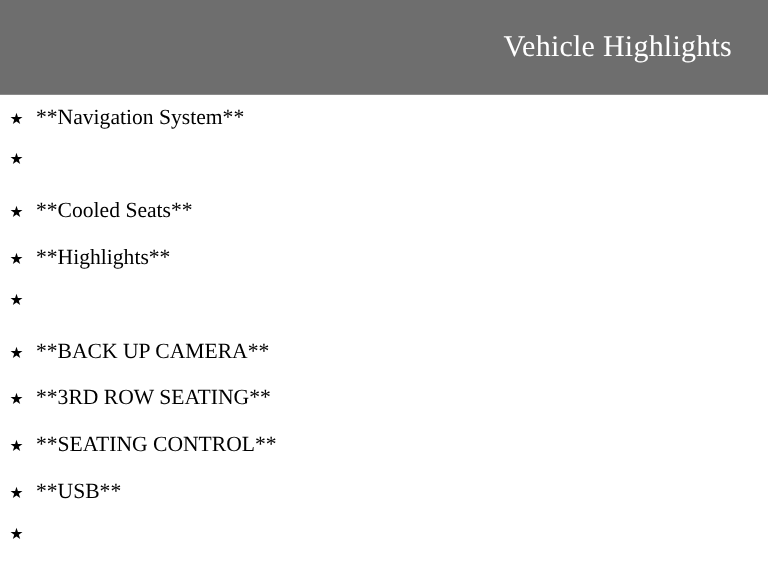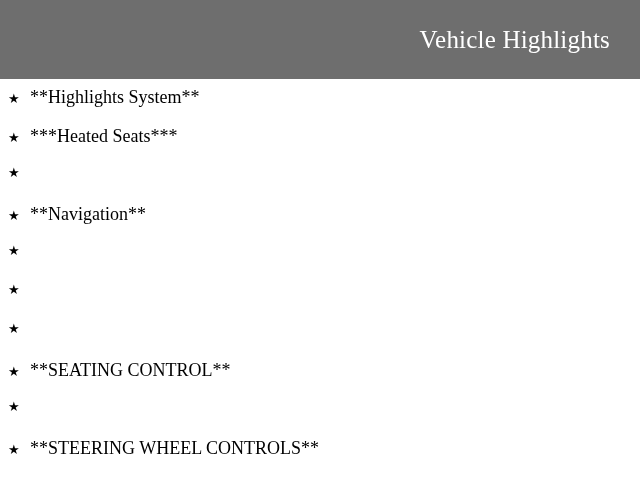--- a/index.html
+++ b/index.html
@@ -77,57 +77,59 @@
 
 <div class="slide">
 
   <div class="header-band"></div>
   <div class="header-title">Vehicle Highlights</div>
 
   <ul class="bullet-list">
 
     <li class="bullet-item">
       <span class="bullet-marker">★</span>
-      <span class="bullet-text">**Highlights System**</span>
-    </li>
-
-    <li class="bullet-item">
-      <span class="bullet-marker">★</span>
-      <span class="bullet-text">***Heated Seats***</span>
+      <span class="bullet-text">**Navigation System**</span>
     </li>
 
     <li class="bullet-item">
       <span class="bullet-marker">★</span>
     </li>
 
     <li class="bullet-item">
       <span class="bullet-marker">★</span>
-      <span class="bullet-text">**Navigation**</span>
+      <span class="bullet-text">**Cooled Seats**</span>
+    </li>
+
+    <li class="bullet-item">
+      <span class="bullet-marker">★</span>
+      <span class="bullet-text">**Highlights**</span>
     </li>
 
     <li class="bullet-item">
       <span class="bullet-marker">★</span>
     </li>
 
     <li class="bullet-item">
       <span class="bullet-marker">★</span>
+      <span class="bullet-text">**BACK UP CAMERA**</span>
     </li>
 
     <li class="bullet-item">
       <span class="bullet-marker">★</span>
+      <span class="bullet-text">**3RD ROW SEATING**</span>
     </li>
 
     <li class="bullet-item">
       <span class="bullet-marker">★</span>
       <span class="bullet-text">**SEATING CONTROL**</span>
     </li>
 
     <li class="bullet-item">
       <span class="bullet-marker">★</span>
+      <span class="bullet-text">**USB**</span>
     </li>
 
     <li class="bullet-item">
       <span class="bullet-marker">★</span>
-      <span class="bullet-text">**STEERING WHEEL CONTROLS**</span>
     </li>
 
   </ul>
 </div>
 
 </body></html>

